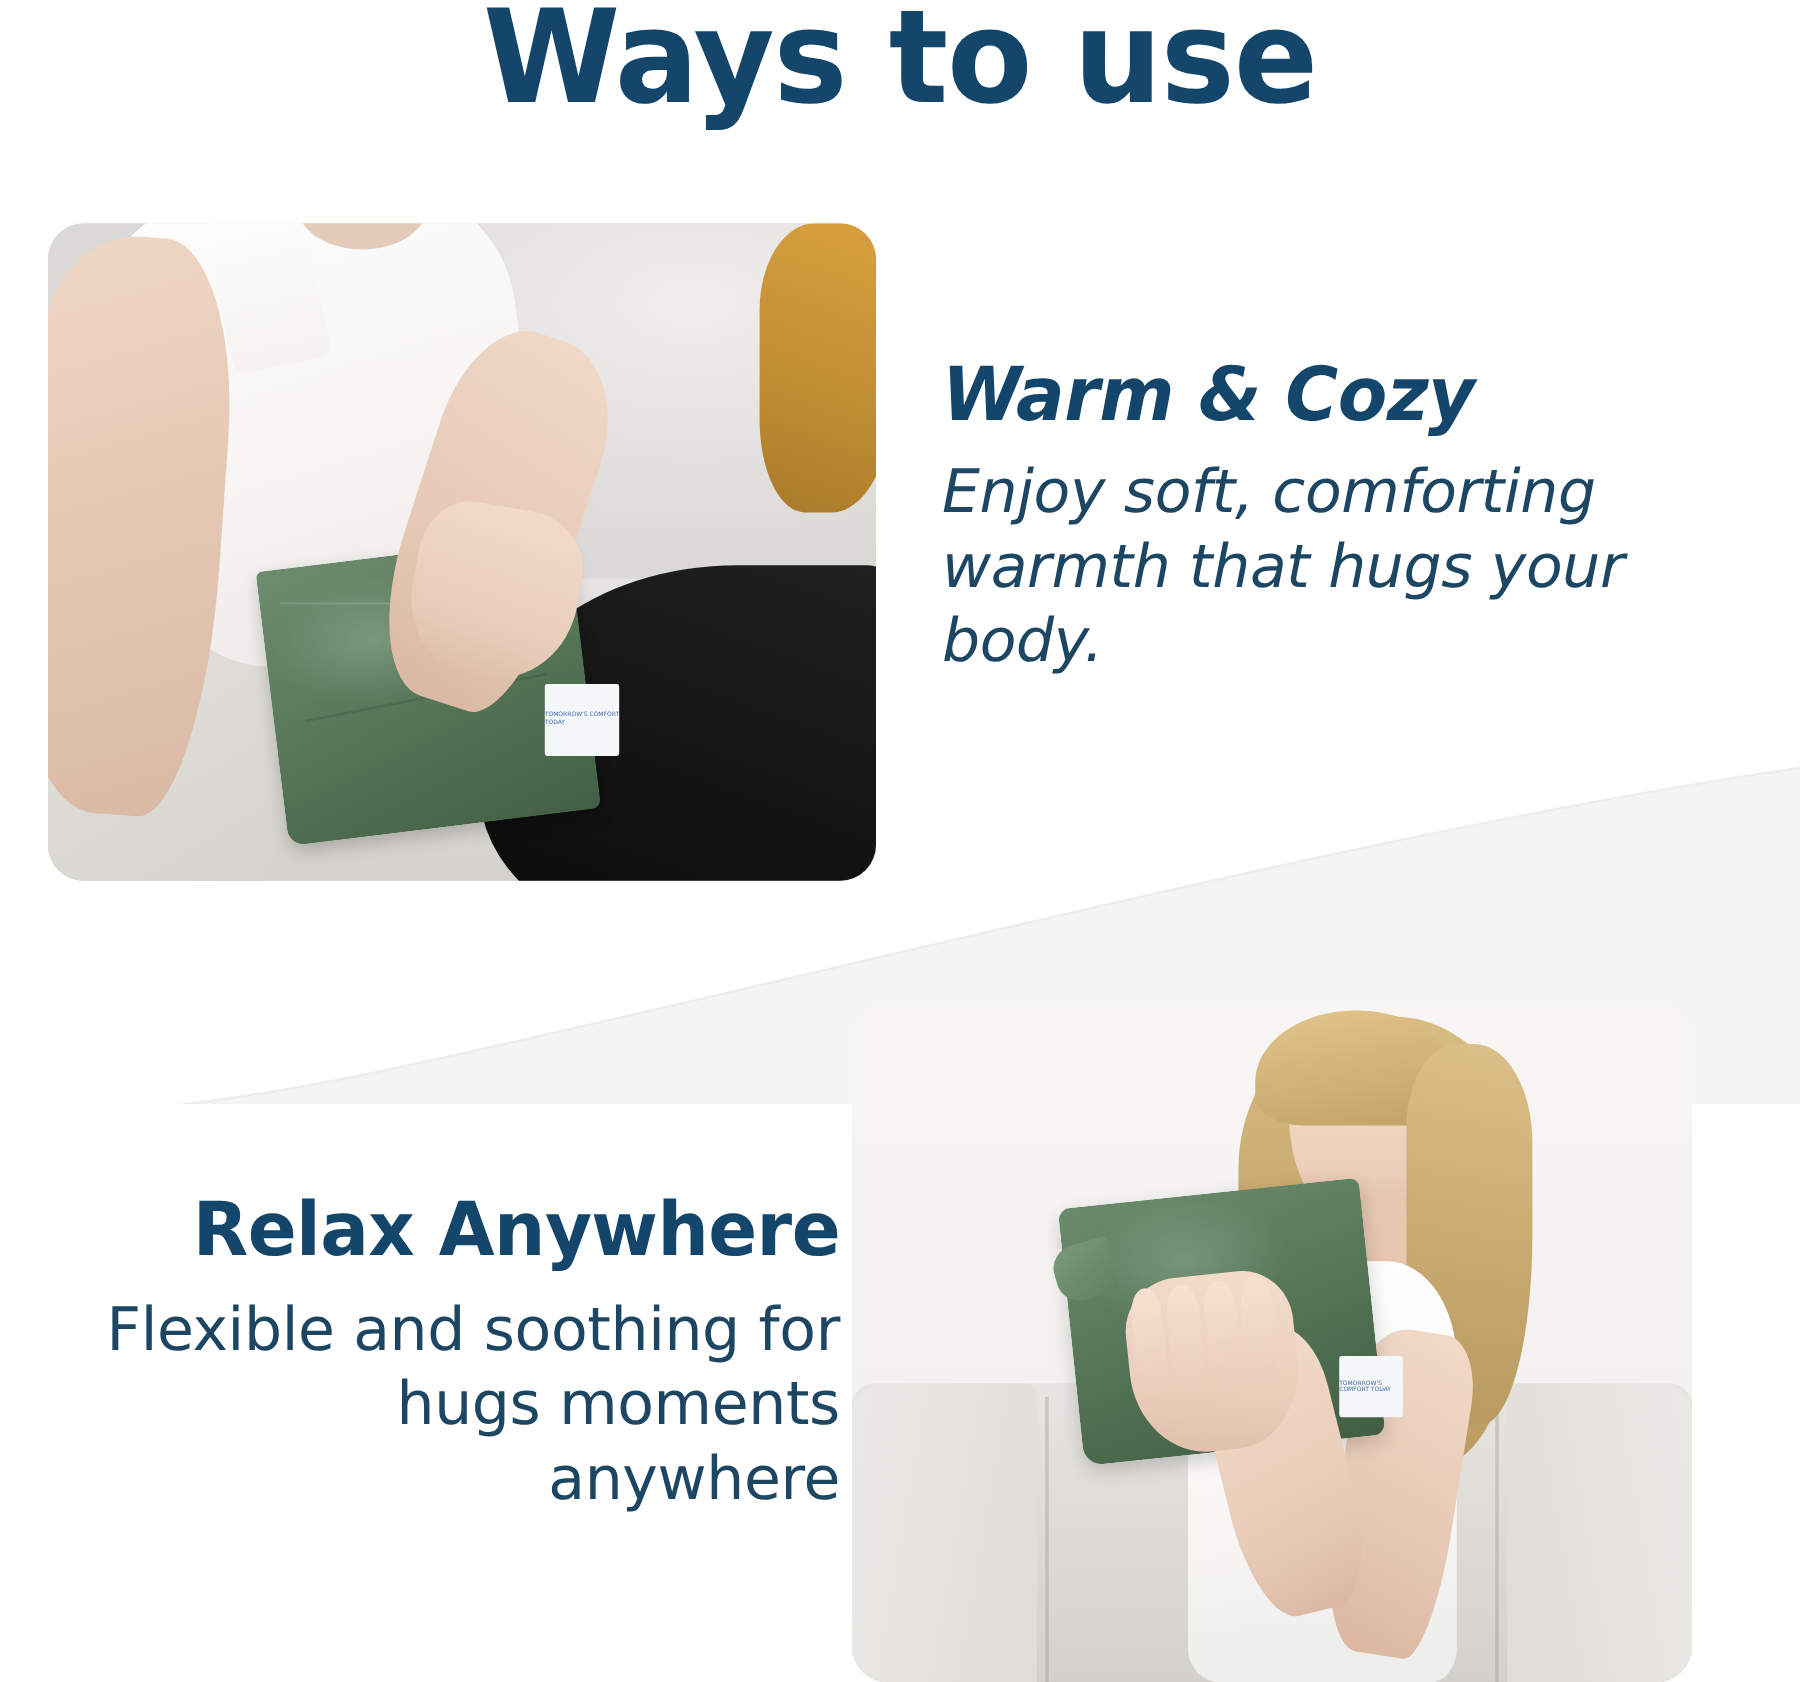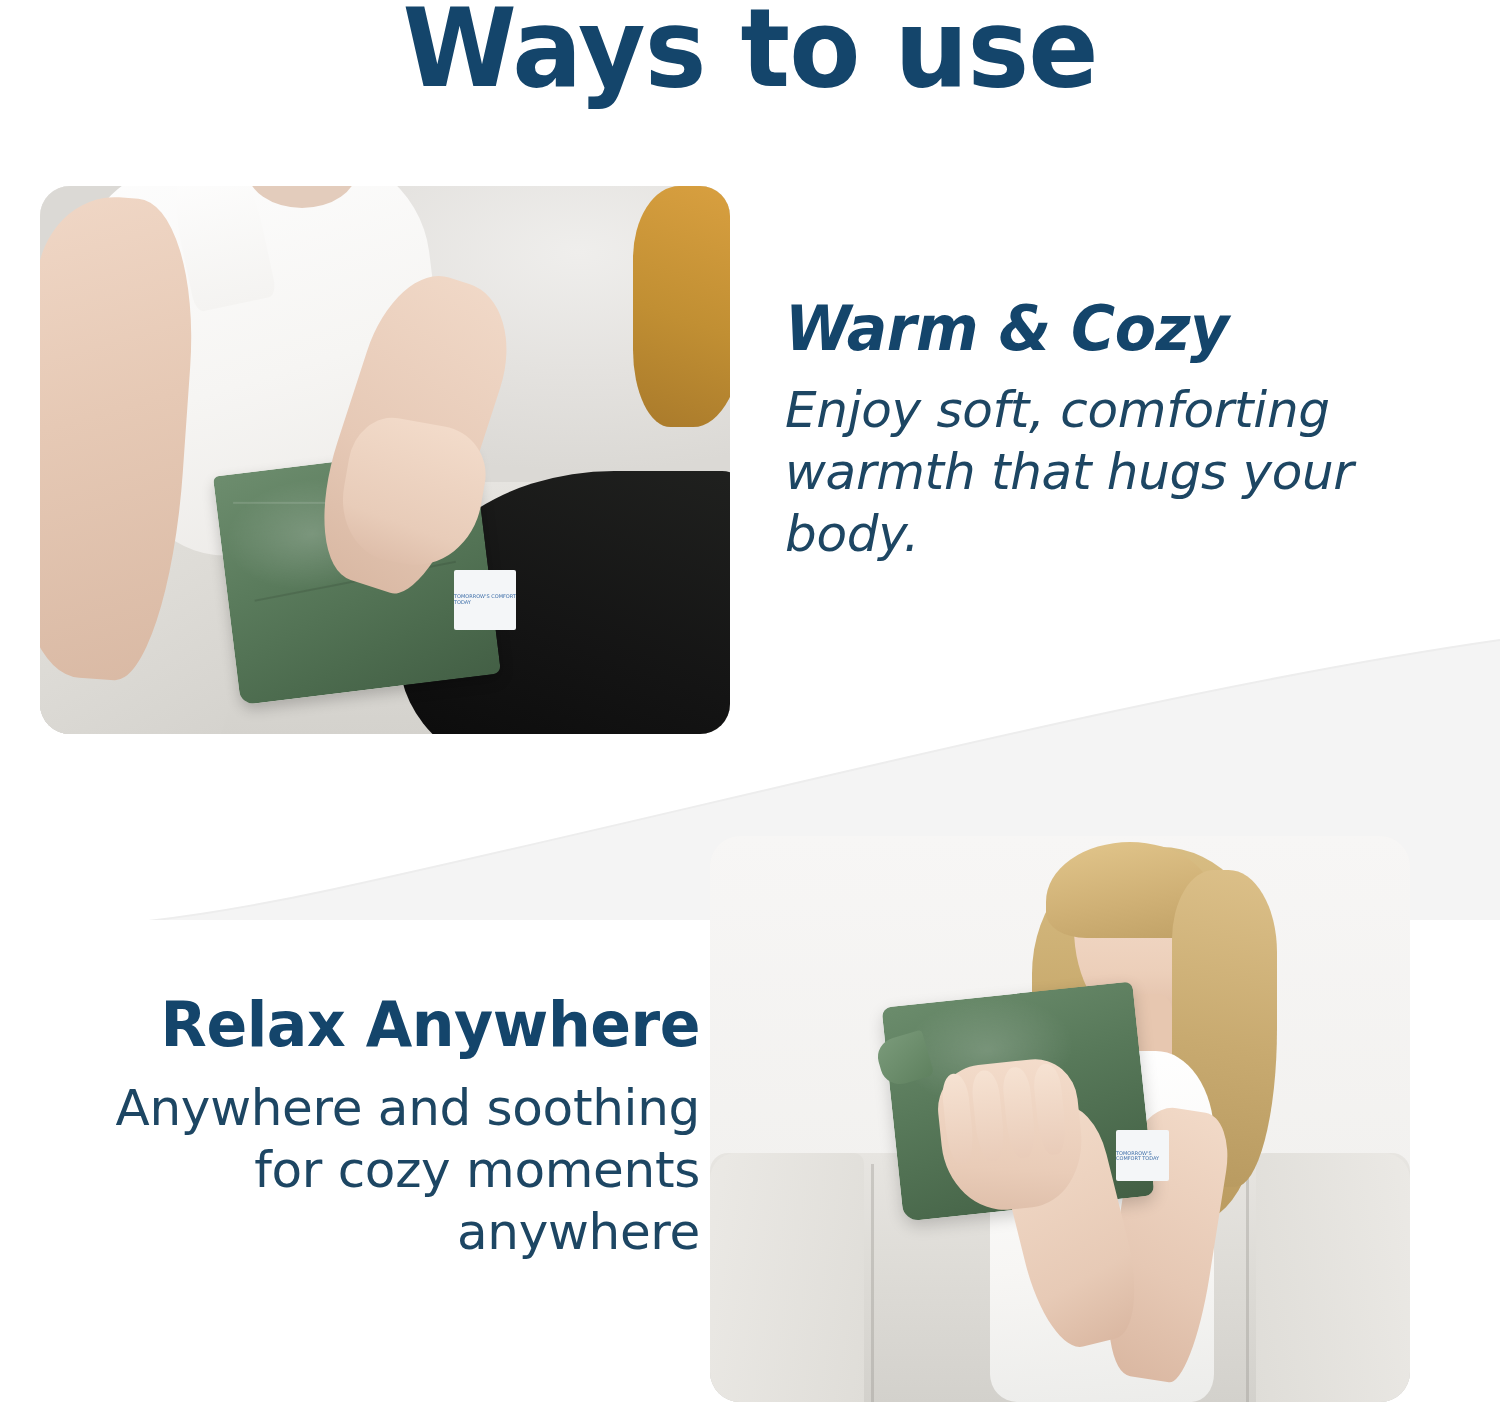--- a/index.html
+++ b/index.html
@@ -314,21 +314,21 @@
     </div>
   </div>
 
   <div class="text-warm">
     <div class="block-heading">Warm &amp; Cozy</div>
     <div class="block-body">Enjoy soft, comforting warmth that hugs your body.</div>
   </div>
 
   <div class="text-relax">
     <div class="block-heading">Relax Anywhere</div>
-    <div class="block-body">Anywhere and soothing for cozy moments anywhere</div>
+    <div class="block-body">Flexible and soothing for hugs moments anywhere</div>
   </div>
 
   <div class="photo-card photo-two">
     <div class="scene">
       <div class="p2-wall"></div>
       <div class="p2-sofa"></div>
       <div class="p2-sofa-arm-l"></div>
       <div class="p2-sofa-arm-r"></div>
       <div class="p2-seam-l"></div>
       <div class="p2-seam-r"></div>

